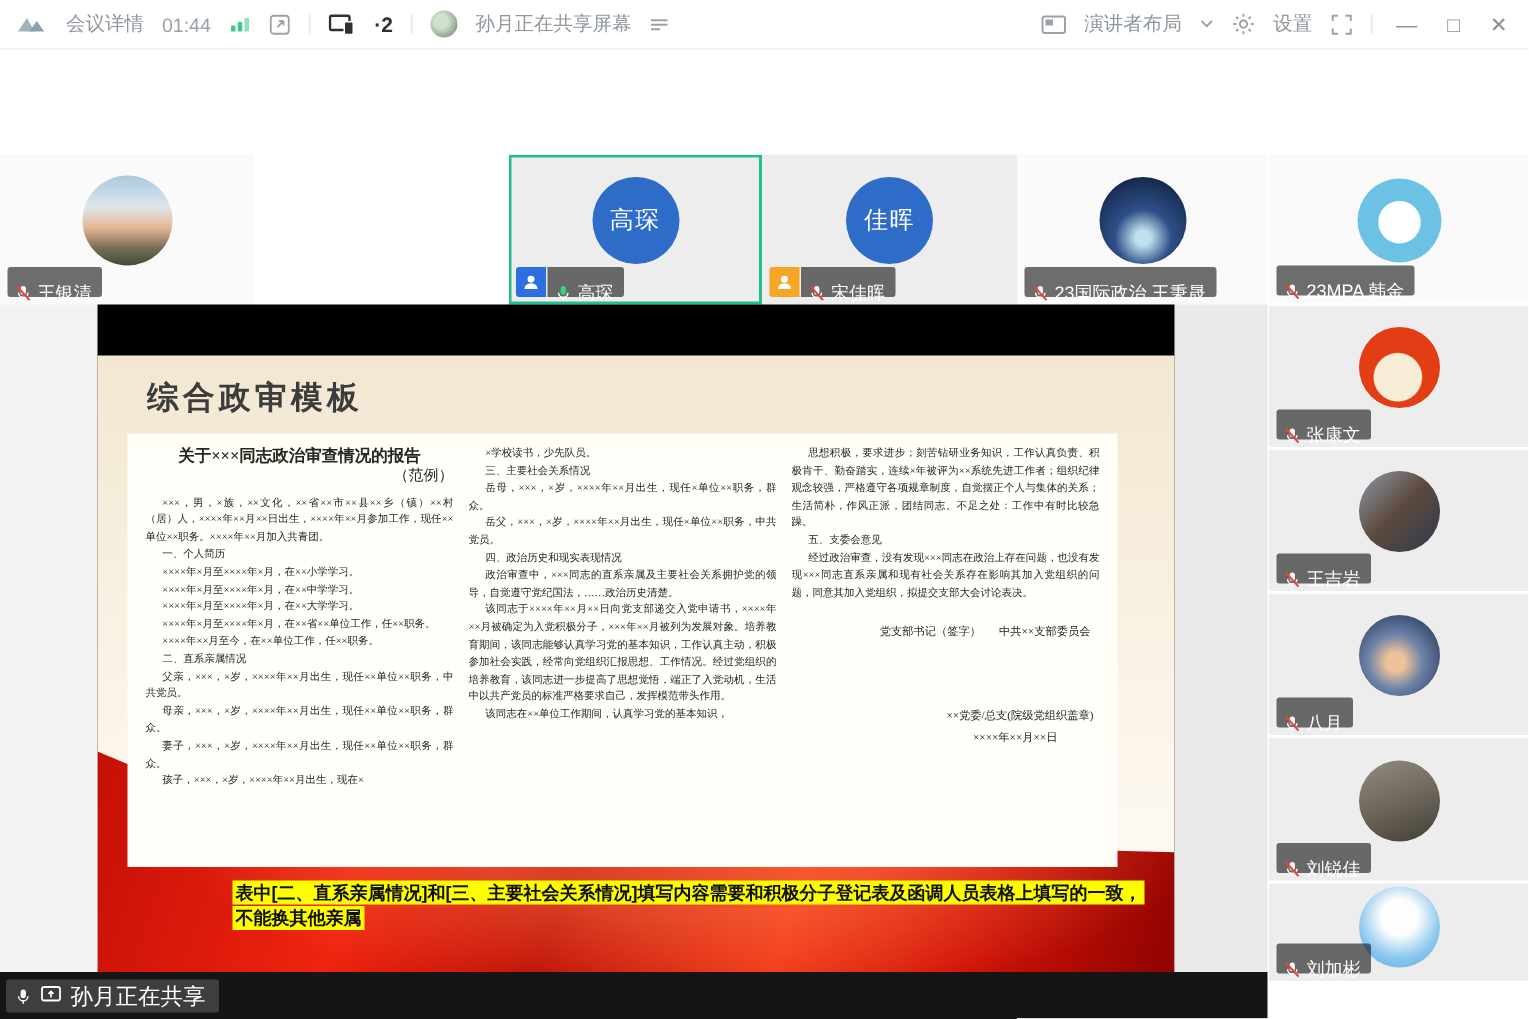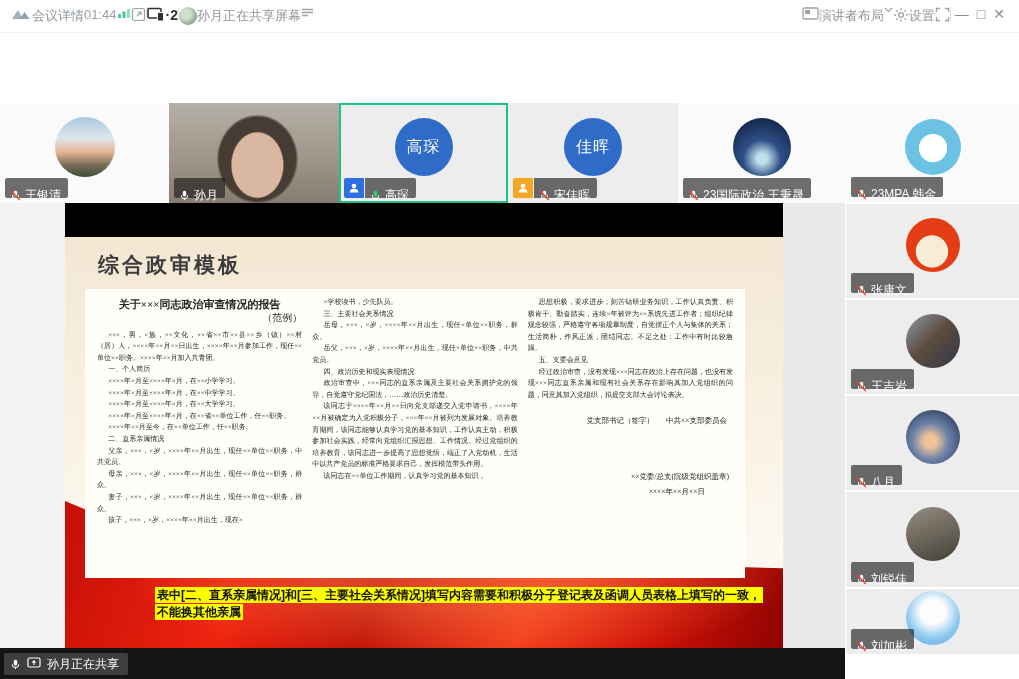--- a/index.html
+++ b/index.html
@@ -2,21 +2,21 @@
 <html><head>
 <meta charset="utf-8">
 <style>
   html,body{margin:0;padding:0;background:#fff;}
   .app{position:relative;width:1019px;height:679px;overflow:hidden;background:#fff;
        font-family:"Liberation Sans",sans-serif;-webkit-font-smoothing:antialiased;}
   
   .topbar{position:absolute;left:0;top:0;width:1019px;height:33px;background:#fff;
           border-bottom:1px solid #f0f0f0;display:flex;align-items:center;
           justify-content:space-between;box-sizing:border-box;padding:0 10px;}
-  .tb-left,.tb-right{display:flex;align-items:flex-start;}
+  .tb-left,.tb-right{display:flex;align-items:center;gap:12px;}
   .tb-text{color:#8f979d;font-size:13px;}
   .tb-time{color:#9aa1a7;font-size:13px;}
   .tb-dark{color:#2e3033;font-size:14px;font-weight:700;}
   .tb-sep{width:1px;height:14px;background:#e4e6e8;}
   .tb-ic{display:inline-flex;align-items:center;justify-content:center;}
   .chip-avatar{width:18px;height:18px;border-radius:50%;
       background:radial-gradient(circle at 40% 40%,#cfe0cf 0 30%,#8fa78f 70%,#5d735f);}
   .win-glyph{color:#8a8e92;font-size:14px;line-height:1;padding:0 4px;cursor:default;}
   
   .tile{position:absolute;overflow:hidden;background:#ededed;}
@@ -48,21 +48,21 @@
       background:radial-gradient(ellipse 46px 58px at 52% 62%,#d9b7a0 0 55%,rgba(0,0,0,0) 58%),
                  radial-gradient(ellipse 66px 72px at 52% 56%,#473c34 0 58%,rgba(0,0,0,0) 62%),
                  linear-gradient(180deg,#b5b0a6 0%,#9c9487 60%,#857d6f 100%);}
   
   .left-gap{position:absolute;left:0;top:203px;width:65px;height:445px;background:#f2f2f2;}
   .mid-gap{position:absolute;left:783px;top:203px;width:62px;height:445px;background:#eaeaea;}
   .share-view{position:absolute;left:65px;top:203px;width:718px;height:445px;background:#000;}
   .bottom-bar{position:absolute;left:0;top:648px;width:845px;height:31px;background:#151515;}
   .share-badge{position:absolute;left:4px;top:5px;height:22px;background:#3e3e3e;
       border-radius:2px;display:flex;align-items:center;gap:6px;padding:0 9px 0 6px;
-      color:#fff;font-size:12px;}
+      color:#fff;font-size:15px;}
   
   .slide{position:absolute;left:0;top:34px;width:718px;height:411px;overflow:hidden;
       background:linear-gradient(180deg,#f3e7d3 0%,#f8f0e0 40%,#fdf8f0 75%,#fdf6ec 100%);}
   .red-band{position:absolute;left:0;bottom:0;width:718px;height:210px;z-index:1;
       background:radial-gradient(ellipse at 55% 60%,rgba(255,130,80,.45) 0 25%,rgba(0,0,0,0) 60%),
                  linear-gradient(108deg,#c10d04 0%,#ef2410 28%,#b80801 46%,#f03414 66%,#d01207 82%,#8f0301 100%);
       clip-path:polygon(0 30%,14% 50%,55% 58%,100% 62%,100% 100%,0 100%);}
   .slide-title{position:absolute;left:33px;top:14px;z-index:2;font-size:21px;font-weight:700;
       letter-spacing:3px;color:#3c3c3c;}
   .doc{position:absolute;left:20px;top:52px;width:660px;height:289px;z-index:2;
@@ -171,35 +171,20 @@
               <path d="M2.6 5.6a3.4 3.4 0 0 0 6.8 0" fill="none" stroke="#fff" stroke-width="1.1"></path>
               <path d="M6 9.2v1.9" stroke="#fff" stroke-width="1.1"></path>
               <path d="M1.4 0.9 L10.6 11" stroke="#e8442e" stroke-width="1.5"></path>
             </svg>
           </span>
           <span>王银清</span>
         </span>
     </div>
   </div>
 
-  <div class="tile" style="left:169px;top:103px;width:170px;height:100px;">
-    <div class="video-sy"></div>
-    <div class="plabel">
-      <span class="seg">
-          <span class="js-icon" style="display: inline-flex; align-items: center;">
-            <svg width="11" height="11" viewBox="0 0 12 12">
-              <rect x="4.1" y="0.8" width="3.8" height="6.2" rx="1.9" fill="#fff"></rect>
-              <path d="M2.6 5.6a3.4 3.4 0 0 0 6.8 0" fill="none" stroke="#fff" stroke-width="1.1"></path>
-              <path d="M6 9.2v1.9" stroke="#fff" stroke-width="1.1"></path>
-            </svg>
-          </span>
-          <span>孙月</span>
-        </span>
-    </div>
-  </div>
 
   <div class="tile active" style="left:339px;top:103px;width:169px;height:100px;">
     <div class="av av-blue av-txt">高琛</div>
     <div class="plabel">
       <span class="role blue js-icon" style="display: inline-flex; align-items: center;">
           <svg width="12" height="12" viewBox="0 0 12 12">
             <circle cx="6" cy="4.1" r="2.3" fill="#fff"></circle>
             <path d="M1.6 10.6a4.4 3.8 0 0 1 8.8 0z" fill="#fff"></path>
           </svg>
         </span>

